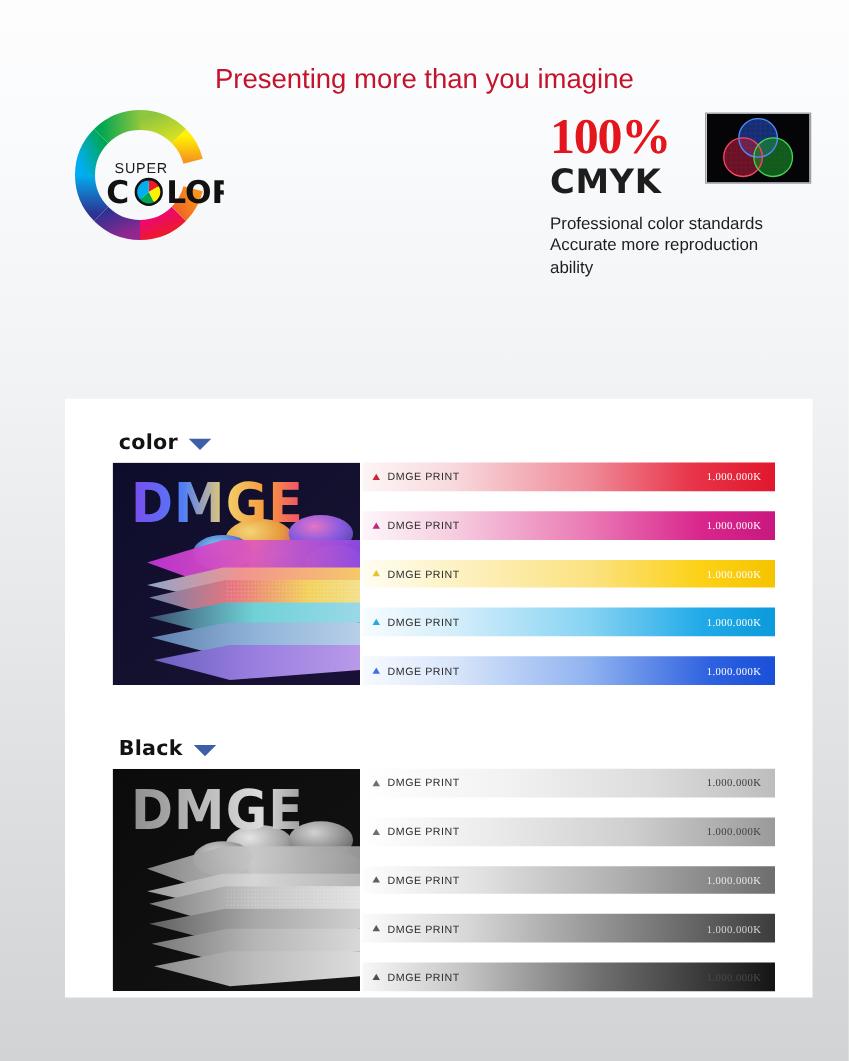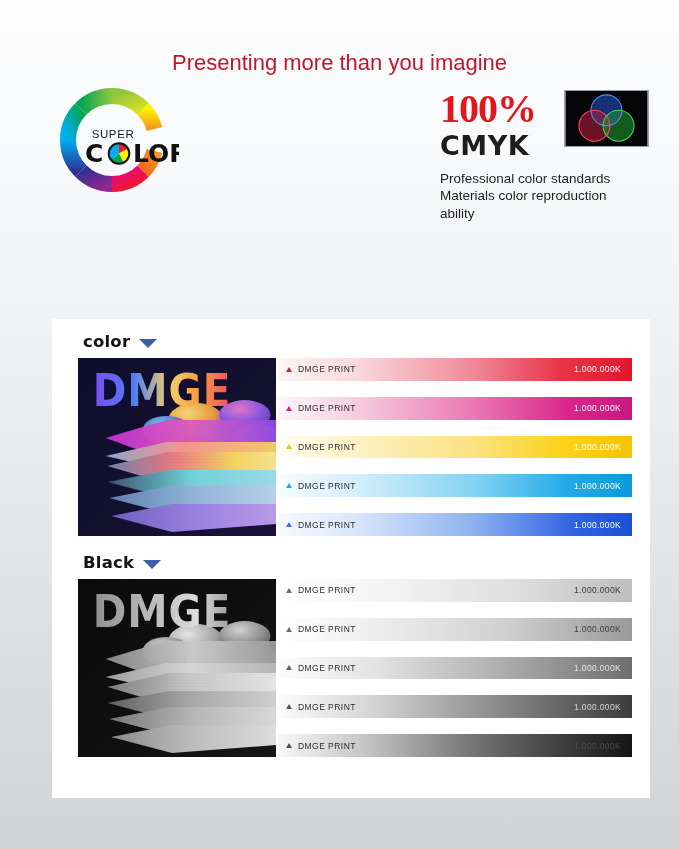--- a/index.html
+++ b/index.html
@@ -44,21 +44,21 @@
     margin-top:9px; font-size:13.5px; color:#1e1e1e; line-height:1.28;
     font-family:"Liberation Sans", sans-serif;
   }
 
   
   .card {
     position:absolute; left:52px; top:319px; width:598px; height:479px;
     background:#ffffff;
   }
 
-  .section { padding:4px;text-align:right; }
+  .section { padding:16px;text-align:right; }
   .sec-head {
     display:flex; align-items:center; gap:9px;
     padding:9px 0 7px 27px;
   }
   .sec-label {
     font-family:"DejaVu Sans", sans-serif; font-weight:700;
     font-size:16.5px; color:#131313; letter-spacing:0.2px;
   }
   .caret {
     width:0;height:0;border-left:9px solid transparent;border-right:9px solid transparent;
@@ -76,21 +76,21 @@
     justify-content:space-between; padding:0 11px 0 8px;
   }
   .bar-left { display:flex; align-items:center; gap:6px; }
   .tri { width:0;height:0;border-left:3.5px solid transparent;border-right:3.5px solid transparent; }
   .bar-label {
     font-size:8.5px; letter-spacing:0.45px;
     font-family:"Liberation Sans", sans-serif; color:#2b2b2b;
   }
   .bar-val {
     font-size:8.5px; letter-spacing:0.35px;
-    font-family:Liberation Sans, sans-serif;
+    font-family:Liberation Serif, serif;
   }
 
   
   .b-red     { background:linear-gradient(90deg,#fdf5f5 0%,#f8d9dd 22%,#ef8a98 55%,#e83449 80%,#e1172c 100%); }
   .b-magenta { background:linear-gradient(90deg,#fdf6f9 0%,#f6cde0 22%,#ea79b4 55%,#d9268d 82%,#c8187f 100%); }
   .b-yellow  { background:linear-gradient(90deg,#fffdf2 0%,#fdf2c4 22%,#fbe282 55%,#fcd116 82%,#f5c400 100%); }
   .b-cyan    { background:linear-gradient(90deg,#f6fcff 0%,#d5eefb 22%,#86d3f3 55%,#22aae8 82%,#0b9ada 100%); }
   .b-blue    { background:linear-gradient(90deg,#f7faff 0%,#d9e6fa 22%,#8fb2f0 55%,#2f62e0 84%,#1a4fd8 100%); }
 
   
@@ -200,21 +200,21 @@
           <g fill="none" stroke-width="1.1">
             <circle cx="42.5" cy="20" r="16" stroke="#4f8bff"></circle>
             <circle cx="30" cy="36" r="16" stroke="#ff4466"></circle>
             <circle cx="55" cy="36" r="16" stroke="#3fd94f"></circle>
           </g>
         </svg>
       </div>
     </div>
     <div class="cmyk-desc">
       <div>Professional color standards</div>
-      <div>Materials color reproduction</div>
+      <div>Accurate more reproduction</div>
       <div>ability</div>
     </div>
   </div>
 </div>
 
 <div class="card">
 
   <div class="section">
     <div class="sec-head">
       <span class="sec-label">color</span>

